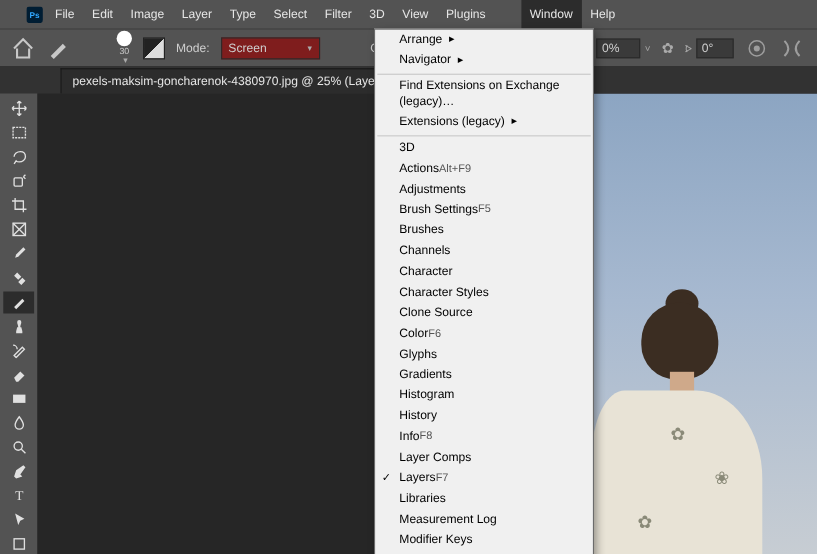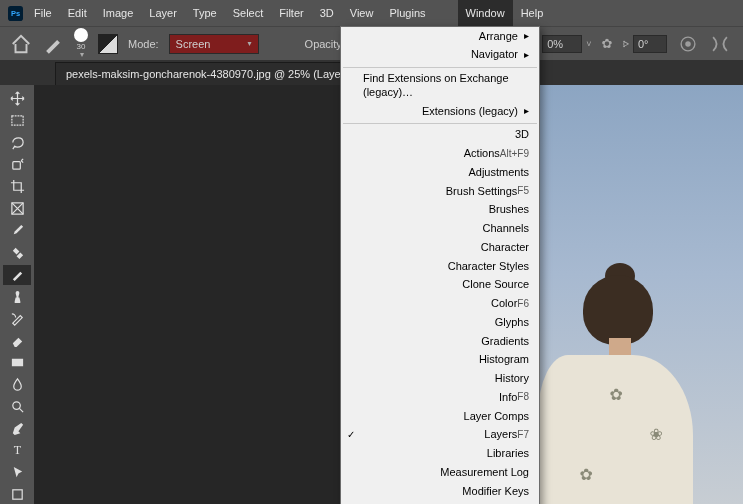--- a/index.html
+++ b/index.html
@@ -1,26 +1,26 @@
 <!DOCTYPE html>
 <html><head>
 <meta charset="utf-8">
 <style>
   * { margin: 0; padding: 0; box-sizing: border-box; user-select: none; }
   body { width: 743px; height: 504px; background: #323232; font-family: "Segoe UI", Tahoma, sans-serif; font-size: 11px; color: #e6e6e6; overflow: hidden; position: relative; }
   
-  .menubar { height: 26px; background: #535353; display: flex; align-items: stretch; padding-left: 4px; }
+  .menubar { height: 26px; background: #535353; display: flex; align-items: stretch; padding-left: 20px; }
   .app-icon { width: 22px; display:flex; align-items:center; justify-content:center; }
   .app-icon svg { width: 15px; height: 15px; }
   .menubar .menu-item { padding: 0 8px; display: flex; align-items: center; color: #e6e6e6; cursor: default; }
   .menubar .menu-item.open { background: #2c2c2c; margin-left: 24px; }
   
   .optionsbar { height: 34px; background: #535353; display: flex; align-items: center; padding-left: 10px; gap: 10px; border-top: 1px solid #444; color: #cfcfcf; }
   .opt-icon { width: 22px; height: 22px; display:flex; align-items:center; justify-content:center; opacity:0.85; }
-  .brush-preview { display:flex; flex-direction:column; align-items:center; line-height:1; }
+  .brush-preview { display:flex; flex-direction:column; align-items:center; line-height:1;margin-left:32px; }
   .brush-dot { width:14px; height:14px; background:#fff; border-radius:50%; }
   .brush-size { font-size:8px; margin-top:1px; color:#cfcfcf; }
   .chev-down::after { content:"▾"; font-size:8px; margin-left:2px; color:#aaa; }
   .fx-icon { width:20px;height:20px; background:linear-gradient(135deg,#222 50%,#ddd 50%); border:1px solid #222; }
   .opt-label { color:#cfcfcf; }
   .opt-dd { display:flex; align-items:center; background:#7f1d1d; border:1px solid #2a2a2a; height:20px; padding:0 6px; min-width:90px; justify-content:space-between; }
   .opt-field { display:flex; align-items:center; gap:4px; }
   .mini-input { width:40px; height:18px; background:#3a3a3a; border:1px solid #2a2a2a; color:#cfcfcf; display:flex; align-items:center; padding:0 4px; }
   .right-cluster { margin-left:auto; display:flex; align-items:center; gap:10px; padding-right:12px; color:#aaa; }
   .gear::before { content:"✿"; font-size:13px; }
@@ -38,21 +38,21 @@
   .canvas-area { flex:1; background:#262626; position:relative; overflow:hidden; }
   .photo { position:absolute; right:0; top:0; bottom:0; width:205px; background:linear-gradient(180deg,#8ca5c2 0%,#a7b9d0 45%,#c7cdd3 100%); }
   .hair { position:absolute; top:190px; right:90px; width:70px; height:70px; background:#3b2d22; border-radius:50% 50% 45% 45%; }
   .bun  { position:absolute; top:178px; right:108px; width:30px; height:26px; background:#3b2d22; border-radius:50%; }
   .neck { position:absolute; top:253px; right:112px; width:22px; height:20px; background:#cfa98a; }
   .dress{ position:absolute; top:270px; right:50px; width:155px; height:260px; background:#e8e3d6; border-radius:30px 60px 0 0 / 60px 80px 0 0; }
   .armL { position:absolute; top:320px; right:175px; width:30px; height:180px; background:#e8e3d6; border-radius:20px 0 0 0; transform:skewX(-4deg); }
   .pat  { position:absolute; color:#8a8a78; font-size:16px; }
   
   .dropdown { position:absolute; top:26px; left:340px; width:200px; background:#f0f0f0; color:#000; font-size:11px; border:1px solid #6b6b6b; box-shadow:3px 3px 8px rgba(0,0,0,0.4); z-index: 1000; }
-  .dropdown .dd-item { padding:2.5px 10px 2.5px 22px; display:flex; justify-content:flex-end; align-items:center; position:relative; cursor:default; line-height:1.25; }
+  .dropdown .dd-item { padding:2.5px 10px 2.5px 22px; display:flex; justify-content:flex-start; align-items:center; position:relative; cursor:default; line-height:1.25; }
   .dropdown .dd-sep { height:1px; background:#c8c8c8; margin:2px 2px; }
   .dropdown .dd-check::before { content:"✓"; position:absolute; left:6px; font-size:10px; }
   .dropdown .dd-sub::after { content:"▸"; font-size:10px; margin-left:6px; }
   .dd-shortcut { color:#555; font-size:10px; }
 </style>
 </head>
 <body>
 
 <div class="menubar">
   <div class="app-icon">

